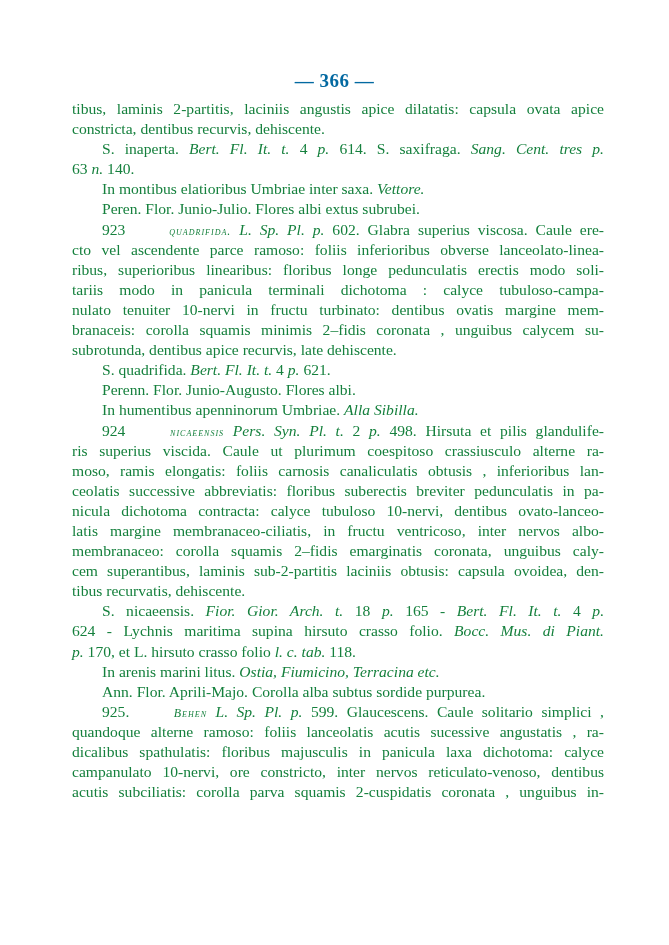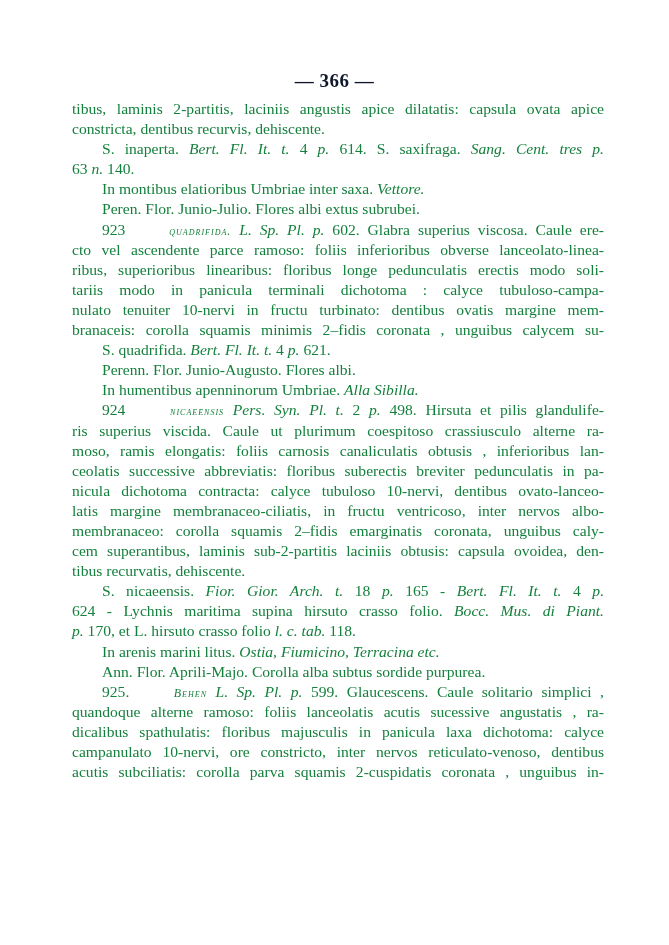--- a/index.html
+++ b/index.html
@@ -5,21 +5,21 @@
   html, body { margin: 0; padding: 0; background: #ffffff; }
   body { width: 669px; height: 945px; position: relative; overflow: hidden; }
   .page {
     position: absolute; left: 0; top: 0; width: 669px; height: 945px;
     background: #ffffff;
   }
   .header {
     position: absolute; left: 0; width: 669px; top: 70px;
     text-align: center;
     font-family: "Liberation Serif", serif; font-size: 19px; font-weight: bold;
-    color: #0f172a; letter-spacing: 0.5px;
+    color: #0369a1; letter-spacing: 0.5px;
   }
   .text {
     position: absolute; left: 72px; top: 99px; width: 532px;
     font-family: "Liberation Serif", serif; font-size: 15.6px;
     color: #15803d; line-height: 20.1px;
   }
   .line {
     display: block; white-space: nowrap; text-align: justify;
     text-align-last: justify; height: 20.1px;
   }
@@ -39,20 +39,21 @@
       <span class="line indent"><span>S. inaperta. </span><span class="it">Bert. Fl. It. t.</span><span> 4 </span><span class="it">p.</span><span> 614. S. saxifraga. </span><span class="it">Sang. Cent. tres p.</span></span>
       <span class="line last"><span>63 </span><span class="it">n.</span><span> 140.</span></span>
       <span class="line indent last"><span>In montibus elatioribus Umbriae inter saxa. </span><span class="it">Vettore.</span></span>
       <span class="line indent last"><span>Peren. Flor. Junio-Julio. Flores albi extus subrubei.</span></span>
       <span class="line indent"><span>923 </span><span class="sc">quadrifida.</span><span class="it"> L. Sp. Pl. p.</span><span> 602. Glabra superius viscosa. Caule ere-</span></span>
       <span class="line"><span>cto vel ascendente parce ramoso: foliis inferioribus obverse lanceolato-linea-</span></span>
       <span class="line"><span>ribus, superioribus linearibus: floribus longe pedunculatis erectis modo soli-</span></span>
       <span class="line"><span>tariis modo in panicula terminali dichotoma : calyce tubuloso-campa-</span></span>
       <span class="line"><span>nulato tenuiter 10-nervi in fructu turbinato: dentibus ovatis margine mem-</span></span>
       <span class="line"><span>branaceis: corolla squamis minimis 2–fidis coronata , unguibus calycem su-</span></span>
+      <span class="line last"><span>subrotunda, dentibus apice recurvis, late dehiscente.</span></span>
       <span class="line indent last"><span>S. quadrifida. </span><span class="it">Bert. Fl. It. t.</span><span> 4 </span><span class="it">p.</span><span> 621.</span></span>
       <span class="line indent last"><span>Perenn. Flor. Junio-Augusto. Flores albi.</span></span>
       <span class="line indent last"><span>In humentibus apenninorum Umbriae. </span><span class="it">Alla Sibilla.</span></span>
       <span class="line indent"><span>924 </span><span class="sc">nicaeensis</span><span class="it"> Pers. Syn. Pl. t.</span><span> 2 </span><span class="it">p.</span><span> 498. Hirsuta et pilis glandulife-</span></span>
       <span class="line"><span>ris superius viscida. Caule ut plurimum coespitoso crassiusculo alterne ra-</span></span>
       <span class="line"><span>moso, ramis elongatis: foliis carnosis canaliculatis obtusis , inferioribus lan-</span></span>
       <span class="line"><span>ceolatis successive abbreviatis: floribus suberectis breviter pedunculatis in pa-</span></span>
       <span class="line"><span>nicula dichotoma contracta: calyce tubuloso 10-nervi, dentibus ovato-lanceo-</span></span>
       <span class="line"><span>latis margine membranaceo-ciliatis, in fructu ventricoso, inter nervos albo-</span></span>
       <span class="line"><span>membranaceo: corolla squamis 2–fidis emarginatis coronata, unguibus caly-</span></span>

